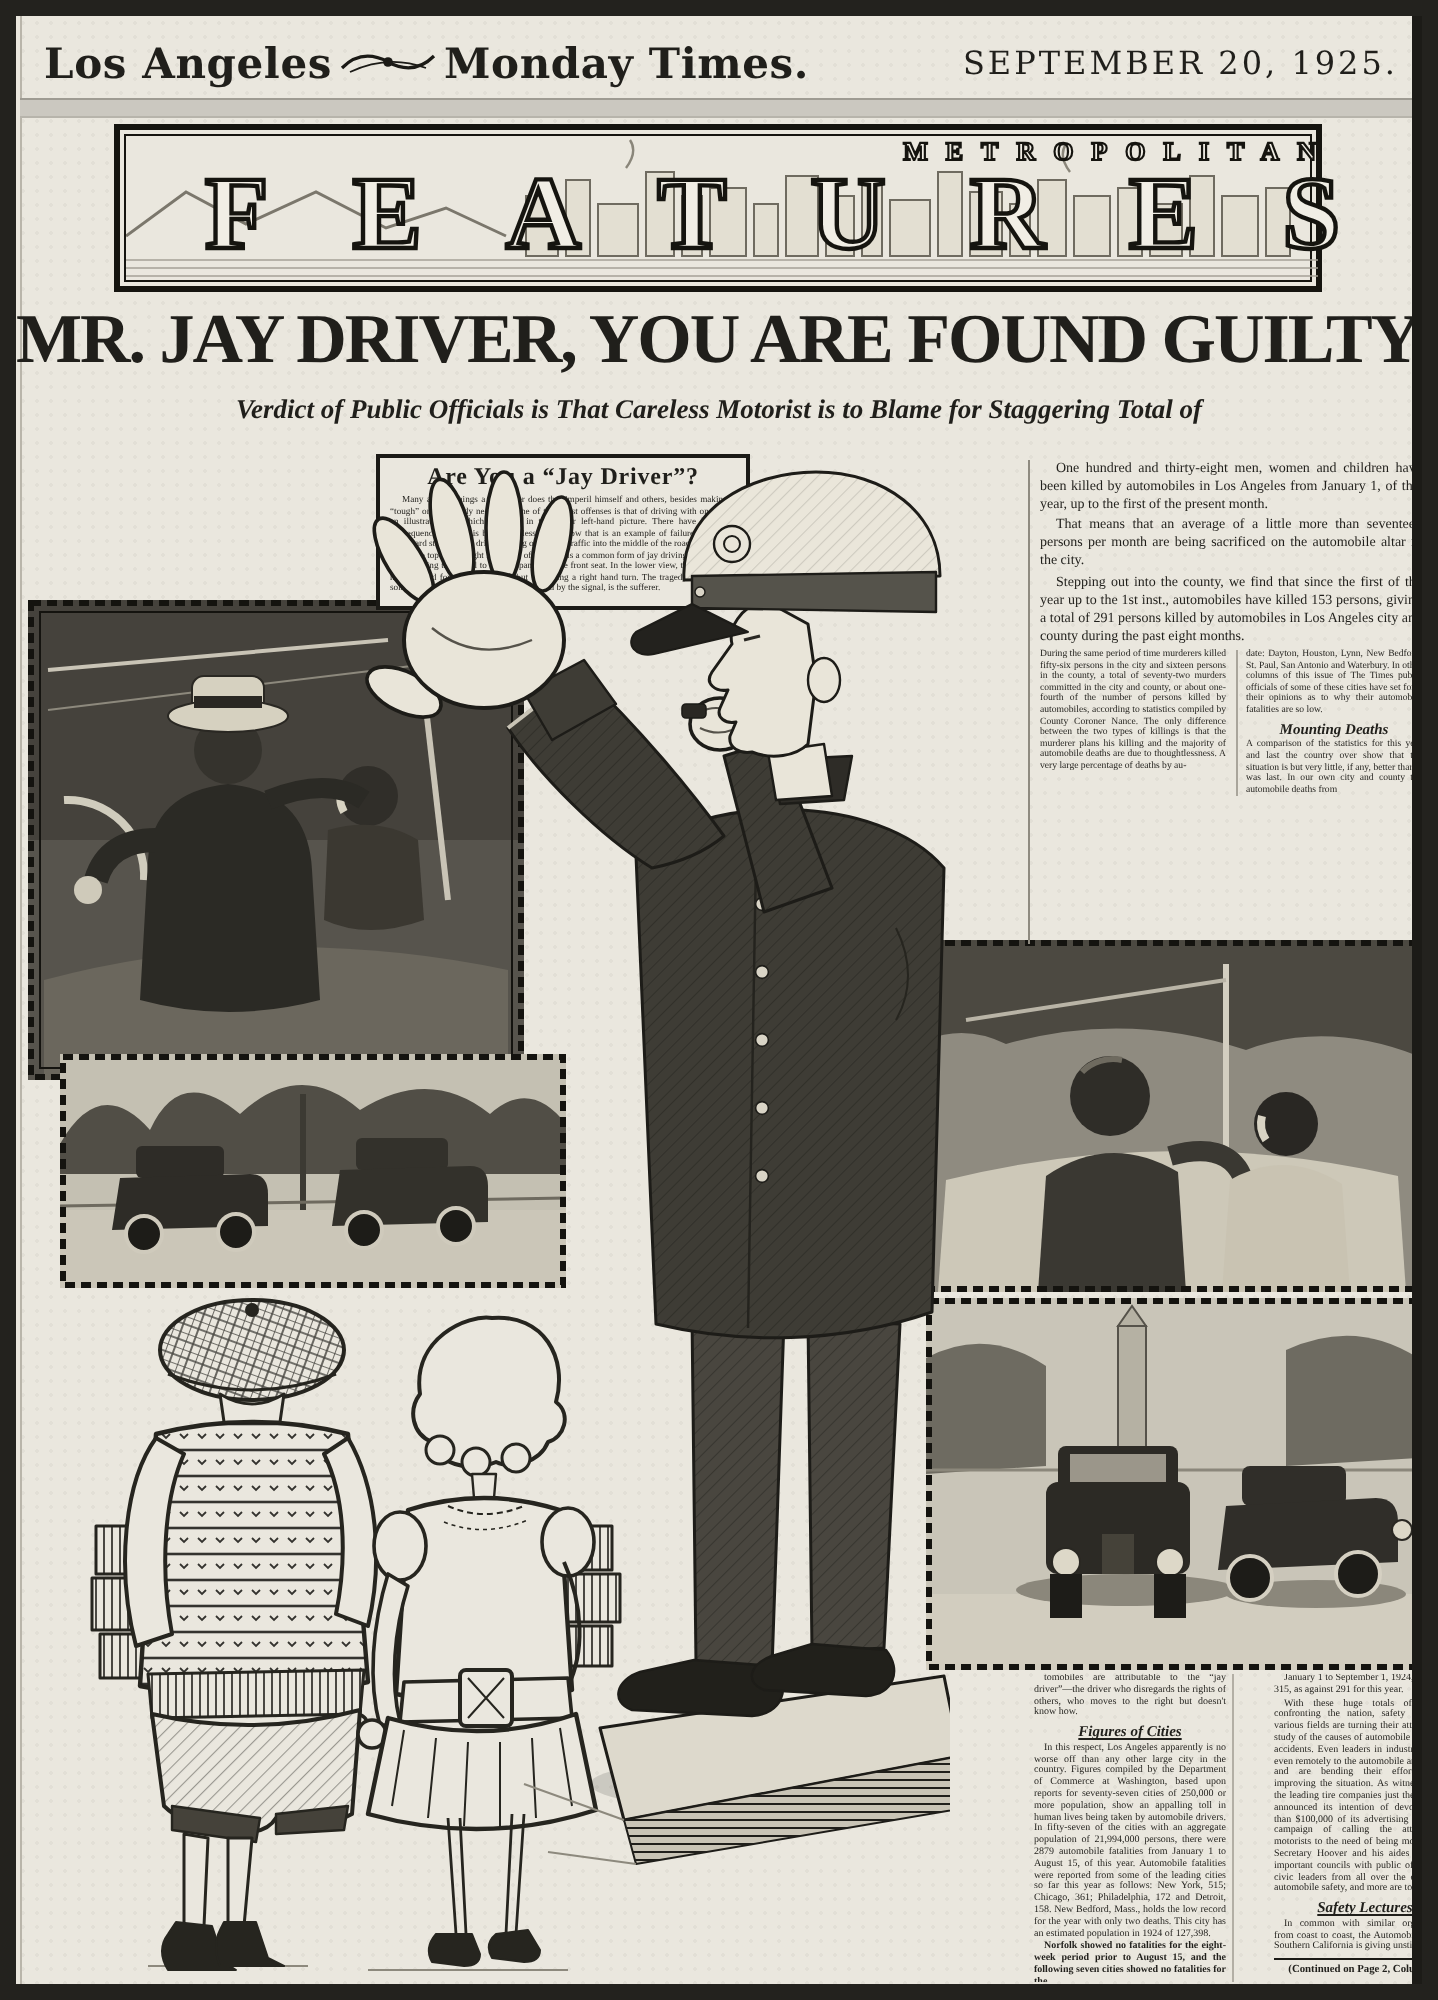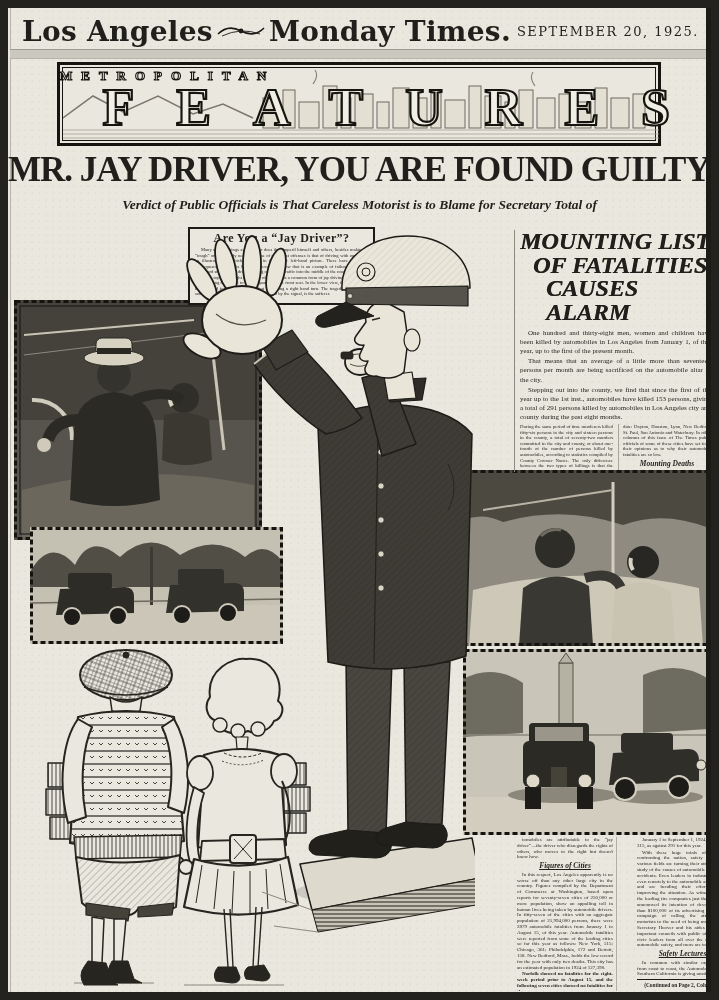--- a/index.html
+++ b/index.html
@@ -6,31 +6,31 @@
   .frame{width:719px;height:1000px;background:#23221e;padding:8px;box-sizing:border-box;
     font-family:"Liberation Serif",serif;}
   .page{position:relative;width:703px;height:984px;background:#eae7de;color:#201f1b;overflow:hidden;
     background-image:radial-gradient(rgba(0,0,0,0.035) 1px, transparent 1px);background-size:7px 7px;}
   .edge-streak{position:absolute;right:0;top:0;width:5px;height:100%;background:#1c1b17;z-index:9;}
   .left-edge-line{position:absolute;left:2px;top:0;width:1px;height:100%;background:#b9b5aa;z-index:1;}
 
   
   .masthead{position:absolute;left:14px;right:12px;top:6px;height:34px;display:flex;
     justify-content:space-between;align-items:center;z-index:2;}
-  .paper-title{font-family:"DejaVu Serif",serif;font-weight:bold;font-size:28px;letter-spacing:.3px;
+  .paper-title{font-family:"DejaVu Serif",serif;font-weight:bold;font-size:21px;letter-spacing:.3px;
     display:flex;align-items:center;gap:3px;white-space:nowrap;}
-  .issue-date{font-size:13px;letter-spacing:1.5px;font-family:"DejaVu Serif",serif;text-align:center;}
+  .issue-date{font-size:16px;letter-spacing:1.5px;font-family:"DejaVu Serif",serif;text-align:center;}
   .rule-bar{position:absolute;left:2px;right:2px;top:41px;height:8px;background:#cbc8c0;
     border-top:1px solid #9e9b92;border-bottom:1px solid #b7b4ab;z-index:1;}
 
   
   .banner{position:absolute;left:49px;top:54px;width:604px;height:84px;border:3px solid #15140f;
     box-shadow:inset 0 0 0 2px #eae7de, inset 0 0 0 3px #15140f;background:#eae7de;z-index:2;box-sizing:border-box;}
   .banner svg{position:absolute;left:3px;top:3px;}
-  .banner-kicker{position:absolute;top:3px;left:0;width:100%;text-align:left;font-weight:bold;
+  .banner-kicker{position:absolute;top:3px;left:0;width:100%;text-align:right;font-weight:bold;
     font-size:13px;letter-spacing:9px;color:#f1eee5;-webkit-text-stroke:1.1px #15140f;white-space:nowrap;}
   .banner-kicker span{margin-right:-9px;}
   .banner-title{position:absolute;top:13px;left:0;width:100%;text-align:right;font-weight:bold;
     font-size:52px;letter-spacing:42px;color:#f1eee5;-webkit-text-stroke:2.2px #15140f;white-space:nowrap;padding-left:12px;}
   .banner-title span{margin-right:-42px;}
 
   
   .headline{position:absolute;top:142px;left:0;width:100%;text-align:center;font-weight:700;
     font-size:35px;letter-spacing:-1px;white-space:nowrap;z-index:2;}
   .deck{position:absolute;top:188px;left:0;width:100%;text-align:center;font-style:italic;
@@ -143,36 +143,31 @@
         </g>
         <path d="M250,16 q6,-8 2,-14 M472,18 q-6,-8 -2,-14" stroke="#8a867a" stroke-width="1.2" fill="none"></path>
         <path d="M0,62 H596 M0,66 H596 M0,70 H596" stroke="#a5a196" stroke-width="0.8"></path>
       </svg>
       <div class="banner-kicker"><span>METROPOLITAN</span></div>
       <div class="banner-title"><span>FEATURES</span></div>
     </div>
 
     <div class="headline">MR. JAY DRIVER, YOU ARE FOUND GUILTY!</div>
     <div class="deck">
-      <div>Verdict of Public Officials is That Careless Motorist is to Blame for Secretary Total of</div>
+      <div>Verdict of Public Officials is That Careless Motorist is to Blame for Staggering Total of</div>
     </div>
 
     <div class="jay-box">
       <div class="jay-title">Are You a “Jay Driver”?</div>
       <p class="jay-para">Many are the things a jay driver does that imperil himself and others, besides making it “tough” on everybody near him. One of the worst offenses is that of driving with one hand, an illustration of which is given in the upper left-hand picture. There have been sad consequences from this bit of carelessness. Below that is an example of failure to make a boulevard stop, the jay driver forcing oncoming traffic into the middle of the road.</p>
       <p class="jay-para">At the top on the right hand side of the page is a common form of jay driving, the motorist relinquishing the wheel to his companion in the front seat. In the lower view, the young lady has signaled for a left hand turn but is making a right hand turn. The tragedy of this error sometimes is that the innocent driver, misled by the signal, is the sufferer.</p>
     </div>
 
     <div class="vrule"></div>
     <div class="article">
-      <h2 class="art-head">
-        <span class="l1">MOUNTING LIST</span>
-        <span class="l2">OF FATALITIES</span>
-        <span class="l3">CAUSES ALARM</span>
-      </h2>
       <p class="art-p">One hundred and thirty-eight men, women and children have been killed by automobiles in Los Angeles from January 1, of this year, up to the first of the present month.</p>
       <p class="art-p">That means that an average of a little more than seventeen persons per month are being sacrificed on the automobile altar in the city.</p>
       <p class="art-p">Stepping out into the county, we find that since the first of the year up to the 1st inst., automobiles have killed 153 persons, giving a total of 291 persons killed by automobiles in Los Angeles city and county during the past eight months.</p>
       <div class="minicols">
         <div class="minicol">During the same period of time murderers killed fifty-six persons in the city and sixteen persons in the county, a total of seventy-two murders committed in the city and county, or about one-fourth of the number of persons killed by automobiles, according to statistics compiled by County Coroner Nance. The only difference between the two types of killings is that the murderer plans his killing and the majority of automobile deaths are due to thoughtlessness. A very large percentage of deaths by au-</div>
         <div class="minicol right">
           <span>date: Dayton, Houston, Lynn, New Bedford, St. Paul, San Antonio and Waterbury. In other columns of this issue of The Times public officials of some of these cities have set forth their opinions as to why their automobile fatalities are so low.</span>
           <div class="minihead">Mounting Deaths</div>
           <span>A comparison of the statistics for this year and last the country over show that the situation is but very little, if any, better than it was last. In our own city and county the automobile deaths from</span>
         </div>

